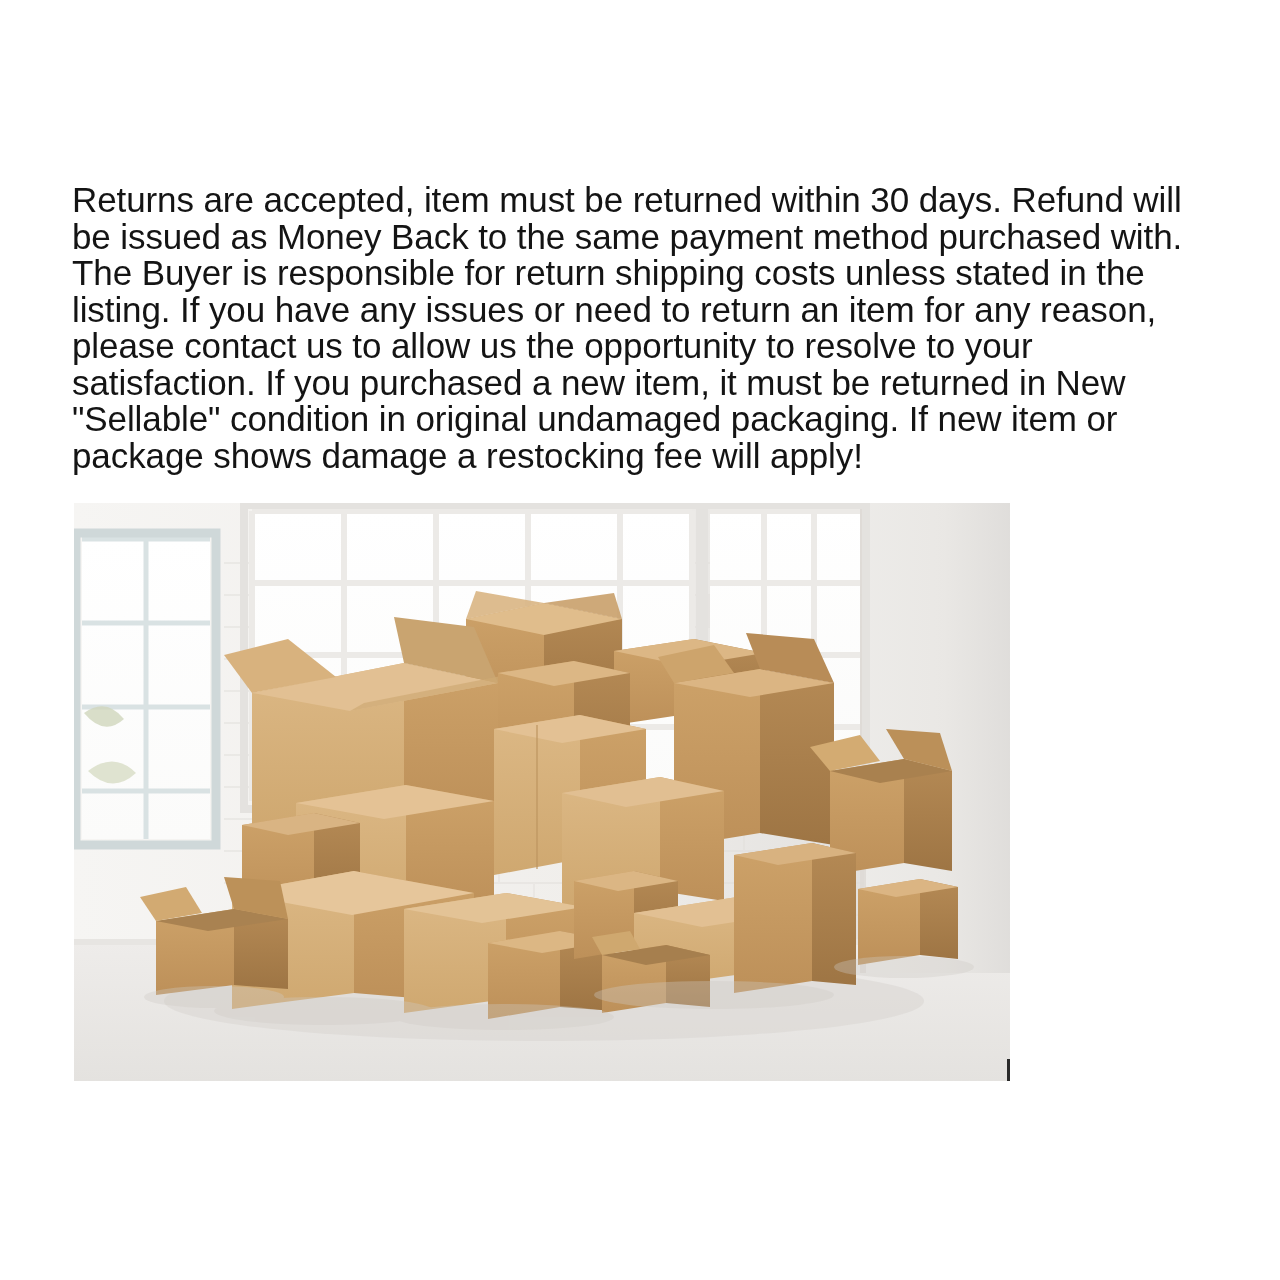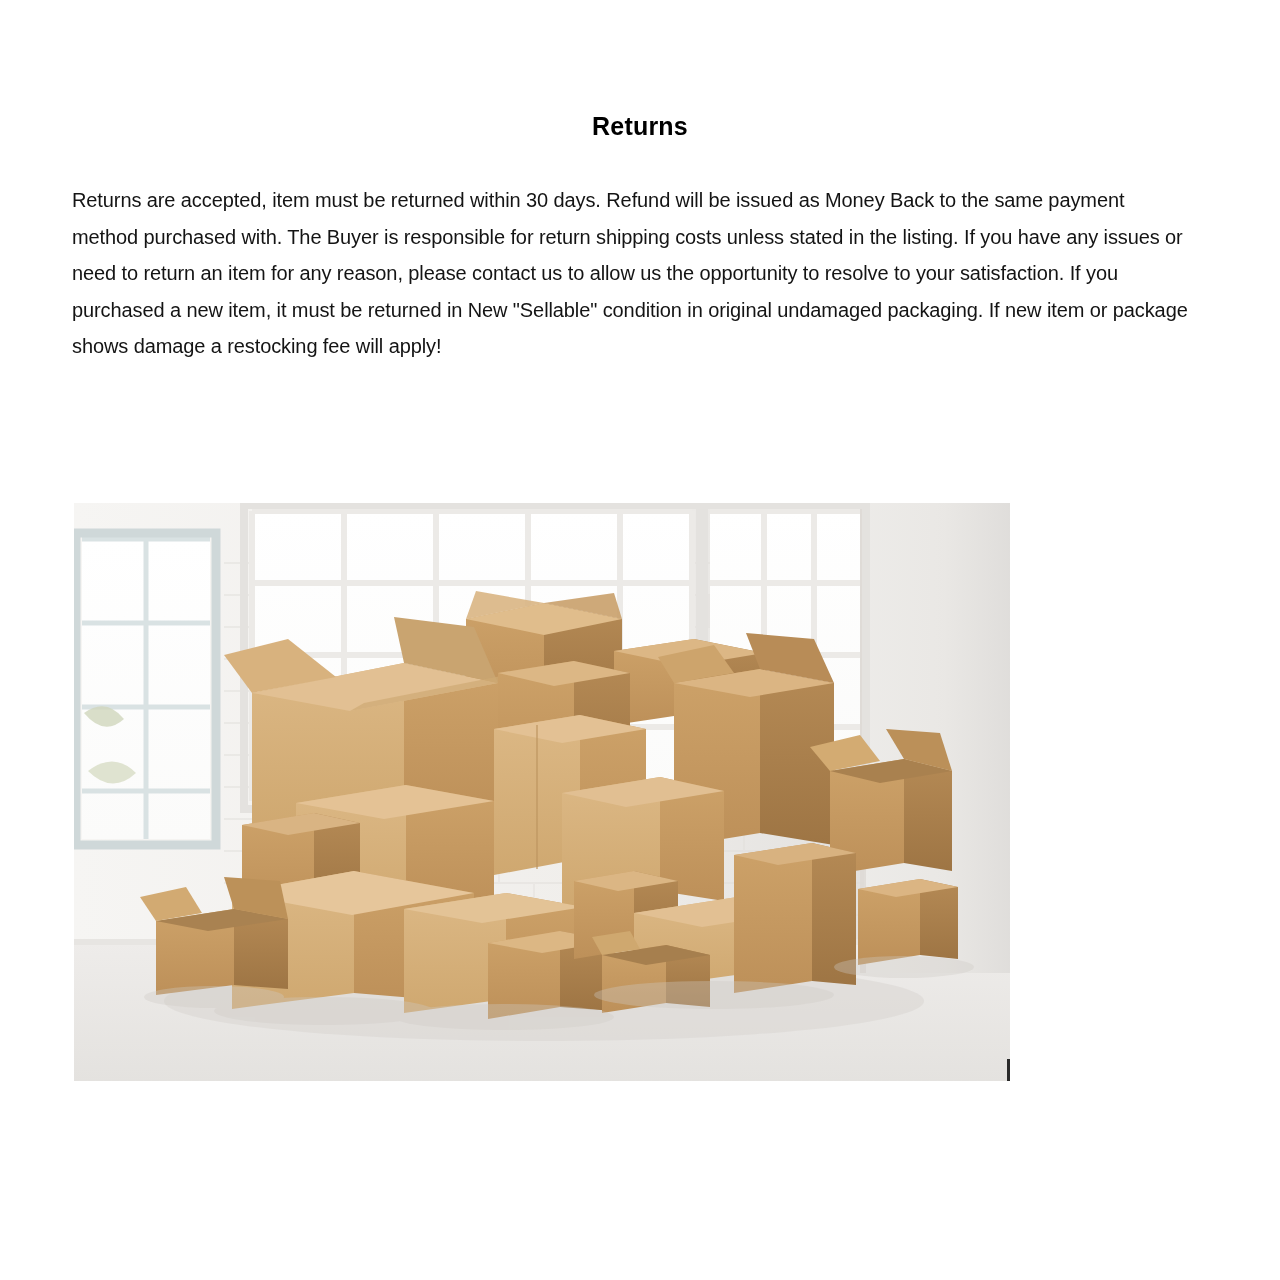--- a/index.html
+++ b/index.html
@@ -34,21 +34,21 @@
     font-size: 25px;
     font-weight: bold;
     letter-spacing: 0.2px;
   }
 
   .doc-body {
     position: absolute;
     left: 72px;
     top: 182px;
     width: 1120px;
-    font-size: 20px;
+    font-size: 35px;
     line-height: 36.5px;
     font-weight: 400;
     letter-spacing: -0.1px;
     color: #141414;
   }
 
   
   .photo {
     position: absolute;
     left: 74px;
@@ -67,21 +67,20 @@
     width: 3px;
     height: 22px;
     background: #2a2a2a;
   }
 </style>
 </head>
 <body>
 
 <div class="page">
 
-  <div class="doc-title">Returns</div>
 
   <div class="doc-body">Returns are accepted, item must be returned within 30 days. Refund will be issued as Money Back to the same payment method purchased with. The Buyer is responsible for return shipping costs unless stated in the listing. If you have any issues or need to return an item for any reason, please contact us to allow us the opportunity to resolve to your satisfaction. If you purchased a new item, it must be returned in New "Sellable" condition in original undamaged packaging. If new item or package shows damage a restocking fee will apply!</div>
 
   <div class="photo">
     <svg viewBox="0 0 936 578" preserveAspectRatio="none">
       <defs>
         <linearGradient id="wallg" x1="0" y1="0" x2="1" y2="0">
           <stop offset="0" stop-color="#f6f5f3"></stop>
           <stop offset="0.55" stop-color="#f0eeeb"></stop>
           <stop offset="1" stop-color="#dcdad8"></stop>

